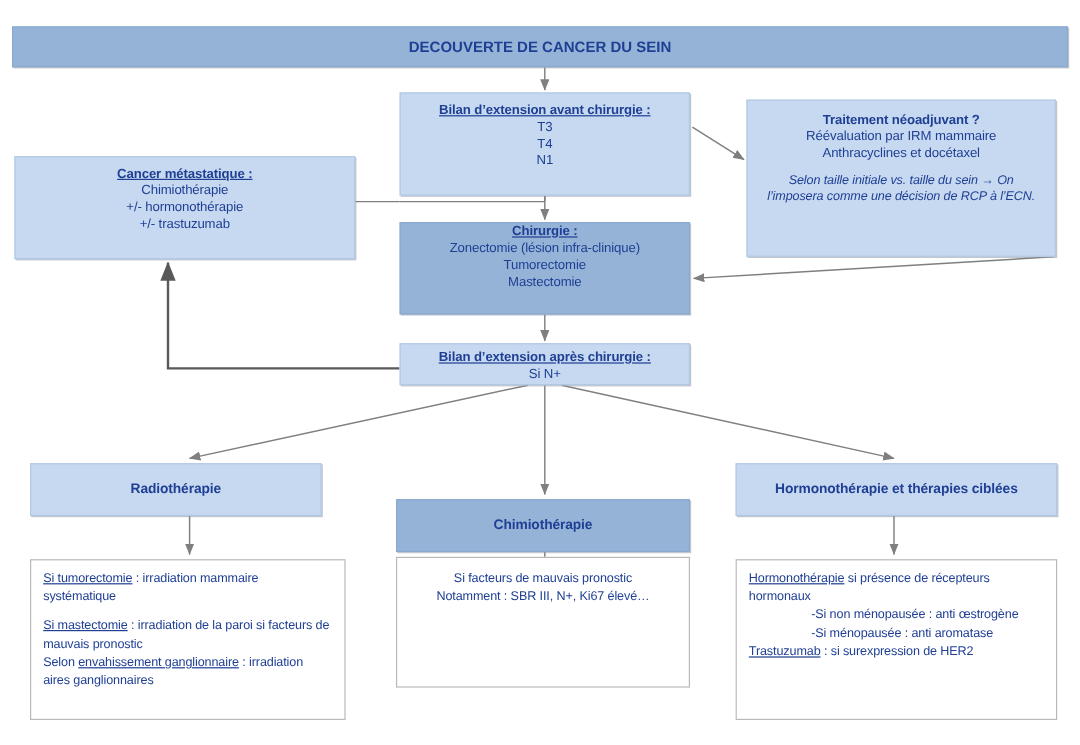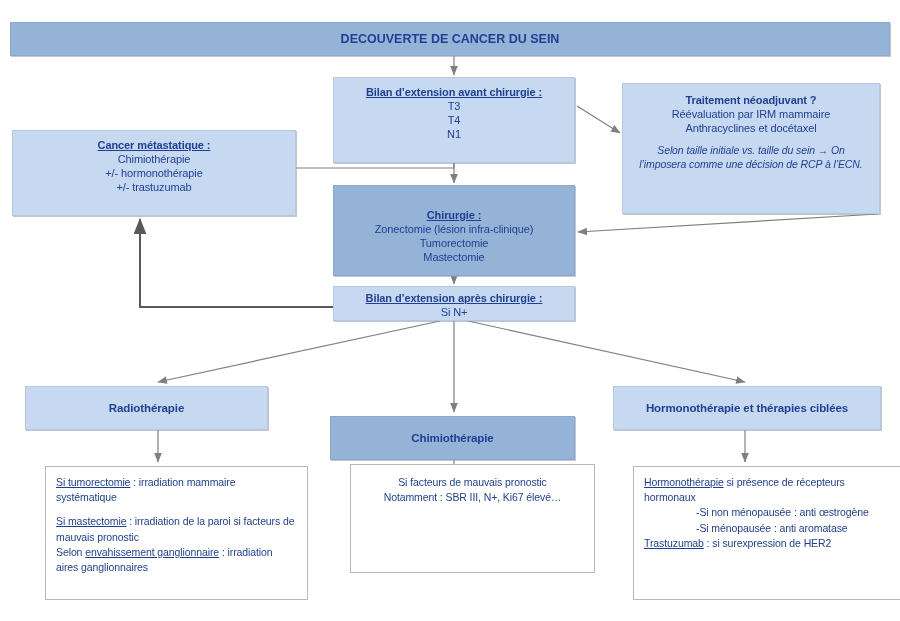--- a/index.html
+++ b/index.html
@@ -17,41 +17,41 @@
   .box{
     position:absolute;
     box-sizing:border-box;
     text-align:center;
     color:#1f3f94;
     line-height:1.28;
     letter-spacing:-0.1px;
   }
   .fill-light{ background:#c6d9f0; border:1px solid #b3c8e4; box-shadow:1px 1px 0 rgba(140,150,165,.55); }
   .fill-dark { background:#95b3d7; border:1px solid #8aa9cf; box-shadow:1px 1px 0 rgba(140,150,165,.55); }
-  .fill-white{ background:#ffffff; border:1px solid #b9b9b9;margin-left:20px; }
+  .fill-white{ background:#ffffff; border:1px solid #b9b9b9; }
 
   .hdr{font-weight:bold;}
   .u{text-decoration:underline;}
   .ital{font-style:italic;}
   .lft{text-align:left;}
 
   #title{
     left:10px;top:22px;width:880px;height:34px;
     display:flex;align-items:center;justify-content:center;
     font-size:12.5px;font-weight:bold;letter-spacing:0px;
   }
 
   #bilan-avant{left:333px;top:77px;width:242px;height:86px;padding-top:7px;font-size:11px;}
 
   #neoadj{left:622px;top:83px;width:258px;height:131px;padding:9px 10px 0 10px;font-size:11px;}
   #neoadj .em{font-size:10.5px;line-height:1.3;}
 
   #metastatique{left:12px;top:130px;width:284px;height:86px;padding-top:7px;font-size:11px;}
 
-  #chirurgie{left:333px;top:185px;width:242px;height:91px;padding-top:22px;font-size:11px;}
+  #chirurgie{left:333px;top:185px;width:242px;height:77px;padding-top:0;font-size:11px;}
 
   #bilan-apres{left:333px;top:286px;width:242px;height:35px;padding-top:4px;font-size:11px;}
 
   #h-radio{left:25px;top:386px;width:243px;height:44px;display:flex;align-items:center;justify-content:center;font-size:11.5px;font-weight:bold;}
   #h-chimio{left:330px;top:416px;width:245px;height:44px;display:flex;align-items:center;justify-content:center;font-size:11.5px;font-weight:bold;}
   #h-hormono{left:613px;top:386px;width:268px;height:44px;display:flex;align-items:center;justify-content:center;font-size:11.5px;font-weight:bold;}
 
   #d-radio{left:25px;top:466px;width:263px;height:134px;padding:8px 10px;font-size:10.5px;line-height:1.45;}
   #d-chimio{left:330px;top:464px;width:245px;height:109px;padding:10px 8px;font-size:10.5px;line-height:1.45;}
   #d-hormono{left:613px;top:466px;width:268px;height:134px;padding:8px 10px;font-size:10.5px;line-height:1.45;}

